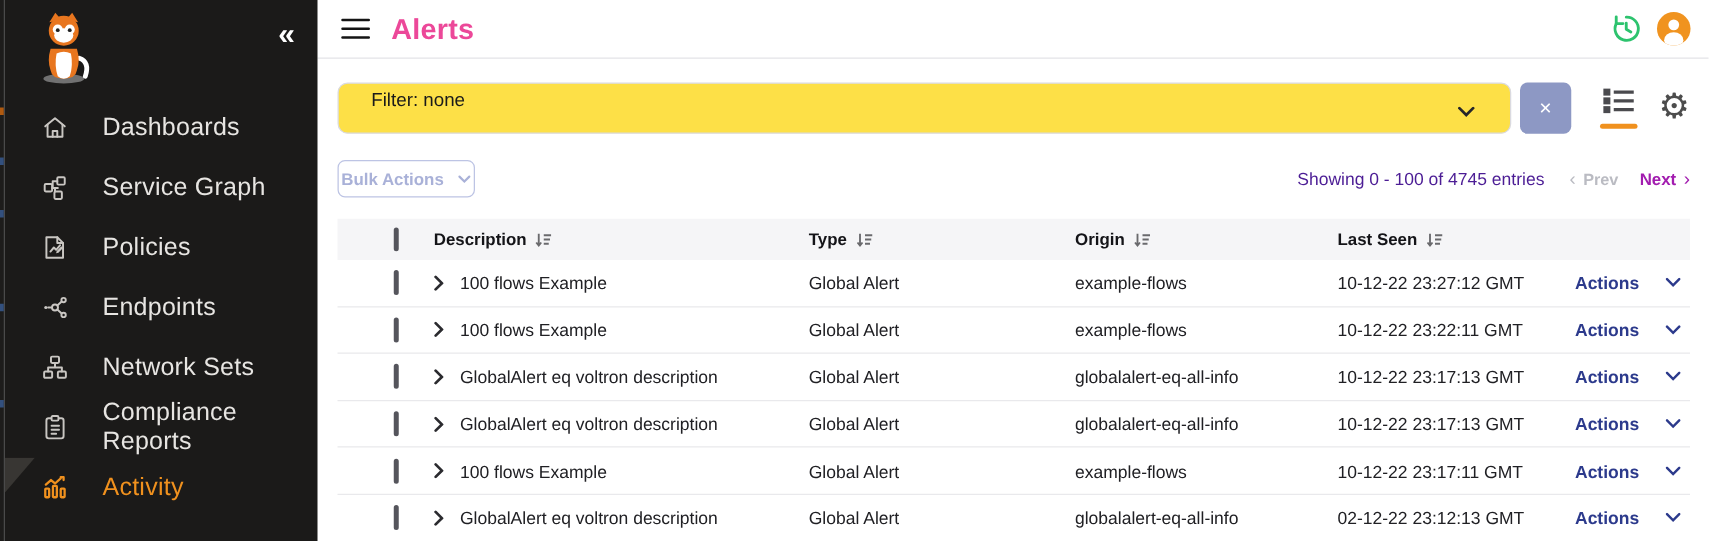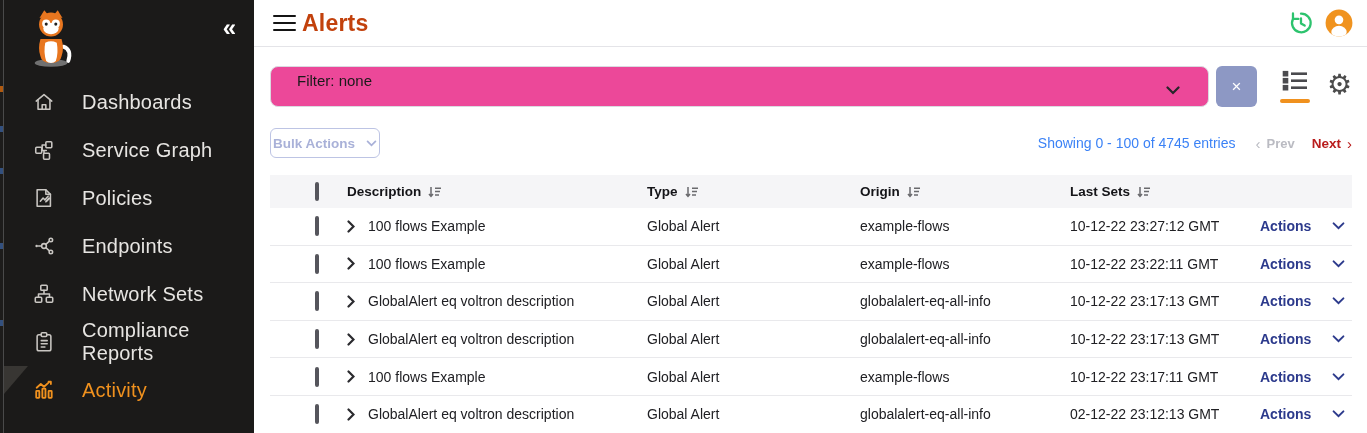--- a/index.html
+++ b/index.html
@@ -25,42 +25,42 @@
   .sb-item.active .icn { color:#f0911e; }
   .sb-item.active .lbl { color:#f0911e; }
   .sb-item svg { stroke:currentColor; fill:none; stroke-width:1.7; stroke-linecap:round; stroke-linejoin:round; }
   .sb-item.partial { height:30px; align-items:flex-start; padding-top:12px; }
 
   
   .main { flex:1; min-width:0; background:#fff; display:flex; flex-direction:column; }
   .topbar { height:47px; border-bottom:1px solid #e4e4e8; display:flex; align-items:center; padding:0 14px 0 19px; flex:0 0 47px; }
   .hamburger { width:23px; display:flex; flex-direction:column; gap:4.5px; cursor:pointer; }
   .hamburger span { height:2.6px; background:#141414; border-radius:2px; }
-  .page-title { margin-left:6px; font-size:23px; font-weight:800; color:#c2410c; letter-spacing:.2px; }
+  .page-title { margin-left:17px; font-size:23px; font-weight:800; color:#ec4899; letter-spacing:.2px; }
   .topbar .spacer { flex:1; }
   .icon-btn { display:flex; align-items:center; justify-content:center; cursor:pointer; }
   .history { margin-right:11px; }
   .content { padding:0 15px 0 16px; flex:1; display:flex; flex-direction:column; }
 
   
   .filter-row { margin-top:19px; display:flex; align-items:center; flex:0 0 auto; }
-  .filter-select { position:relative; flex:1; height:41px; border:1.5px solid #dadae0; border-radius:8px; display:flex; align-items:center; padding:0 44px 12px 26px; font-size:15px; color:#1a1a1a; cursor:pointer; background:#ec4899; }
+  .filter-select { position:relative; flex:1; height:41px; border:1.5px solid #dadae0; border-radius:8px; display:flex; align-items:center; padding:0 44px 12px 26px; font-size:15px; color:#1a1a1a; cursor:pointer; background:#fde047; }
   .filter-select .chev { position:absolute; right:28px; top:14px; }
   .clear-btn { width:41px; height:41px; margin-left:7px; border:none; border-radius:6px; background:#8d98c4; color:#fff; font-size:17px; line-height:1; cursor:pointer; display:flex; align-items:center; justify-content:center; }
   .view-list { margin-left:23px; display:flex; flex-direction:column; align-items:center; cursor:pointer; }
   .view-list .bar { width:30px; height:3.5px; background:#f0911e; border-radius:2px; margin-top:7px; }
   .gear { margin-left:17px; font-size:28px; color:#4c4c4c; line-height:1; cursor:pointer; margin-top:-4px; }
 
   
   .tool-row { margin-top:21px; display:flex; align-items:center; flex:0 0 auto; }
   .bulk-btn { height:30px; padding:0 2px; border:1px solid #bdc4e4; border-radius:6px; background:#fff; color:#a9b1d8; font-size:13.5px; font-weight:600; display:flex; align-items:center; gap:11px; cursor:pointer; font-family:inherit; }
   .tool-right { margin-left:auto; display:flex; align-items:center; }
-  .showing { font-size:14px; color:#3b82f6; }
+  .showing { font-size:14px; color:#4c1d95; }
   .pg-prev { margin-left:20px; color:#babbc2; font-size:13px; font-weight:600; display:flex; align-items:center; gap:6px; cursor:pointer; }
-  .pg-next { margin-left:17px; color:#b91c1c; font-size:13.5px; font-weight:700; display:flex; align-items:center; gap:6px; cursor:pointer; }
+  .pg-next { margin-left:17px; color:#a21caf; font-size:13.5px; font-weight:700; display:flex; align-items:center; gap:6px; cursor:pointer; }
   .pg-chev { font-size:15px; font-weight:400; }
 
   
   .table { margin-top:17px; flex:1; min-height:0; }
   .grid { display:grid; grid-template-columns:32px minmax(0,1fr) 213px 210px 190px 92px; align-items:center;padding-left:45px; }
   .thead { background:#f5f5f7; height:33px; font-size:13.5px; font-weight:700; color:#141418; }
   .th { display:flex; align-items:center; gap:7px; cursor:pointer; }
   .cb { width:17px; height:17px; border:2px solid #55555c; border-radius:3px; background:#fff; cursor:pointer; }
   .trow { height:37.6px; border-bottom:1px solid #e9e9ec; font-size:14px; color:#202024; }
   .cell-desc { display:flex; align-items:center; gap:13px; }
@@ -293,21 +293,21 @@
             </svg>
         </div>
         <div class="th">
           <span>Origin</span>
           <svg class="sorticon" width="13" height="12" viewBox="0 0 13 12" stroke="#3c3c40" stroke-width="1.5" fill="none">
               <path d="M3 1 v9 M1 8 l2 2.4 2 -2.4"></path>
               <path d="M7 2.2 h6 M7 5.6 h5 M7 9 h4"></path>
             </svg>
         </div>
         <div class="th">
-          <span>Last Sets</span>
+          <span>Last Seen</span>
           <svg class="sorticon" width="13" height="12" viewBox="0 0 13 12" stroke="#3c3c40" stroke-width="1.5" fill="none">
               <path d="M3 1 v9 M1 8 l2 2.4 2 -2.4"></path>
               <path d="M7 2.2 h6 M7 5.6 h5 M7 9 h4"></path>
             </svg>
         </div>
         <div></div>
       </div>
 
       <div class="grid trow">
         <div><span class="cb"></span></div>

